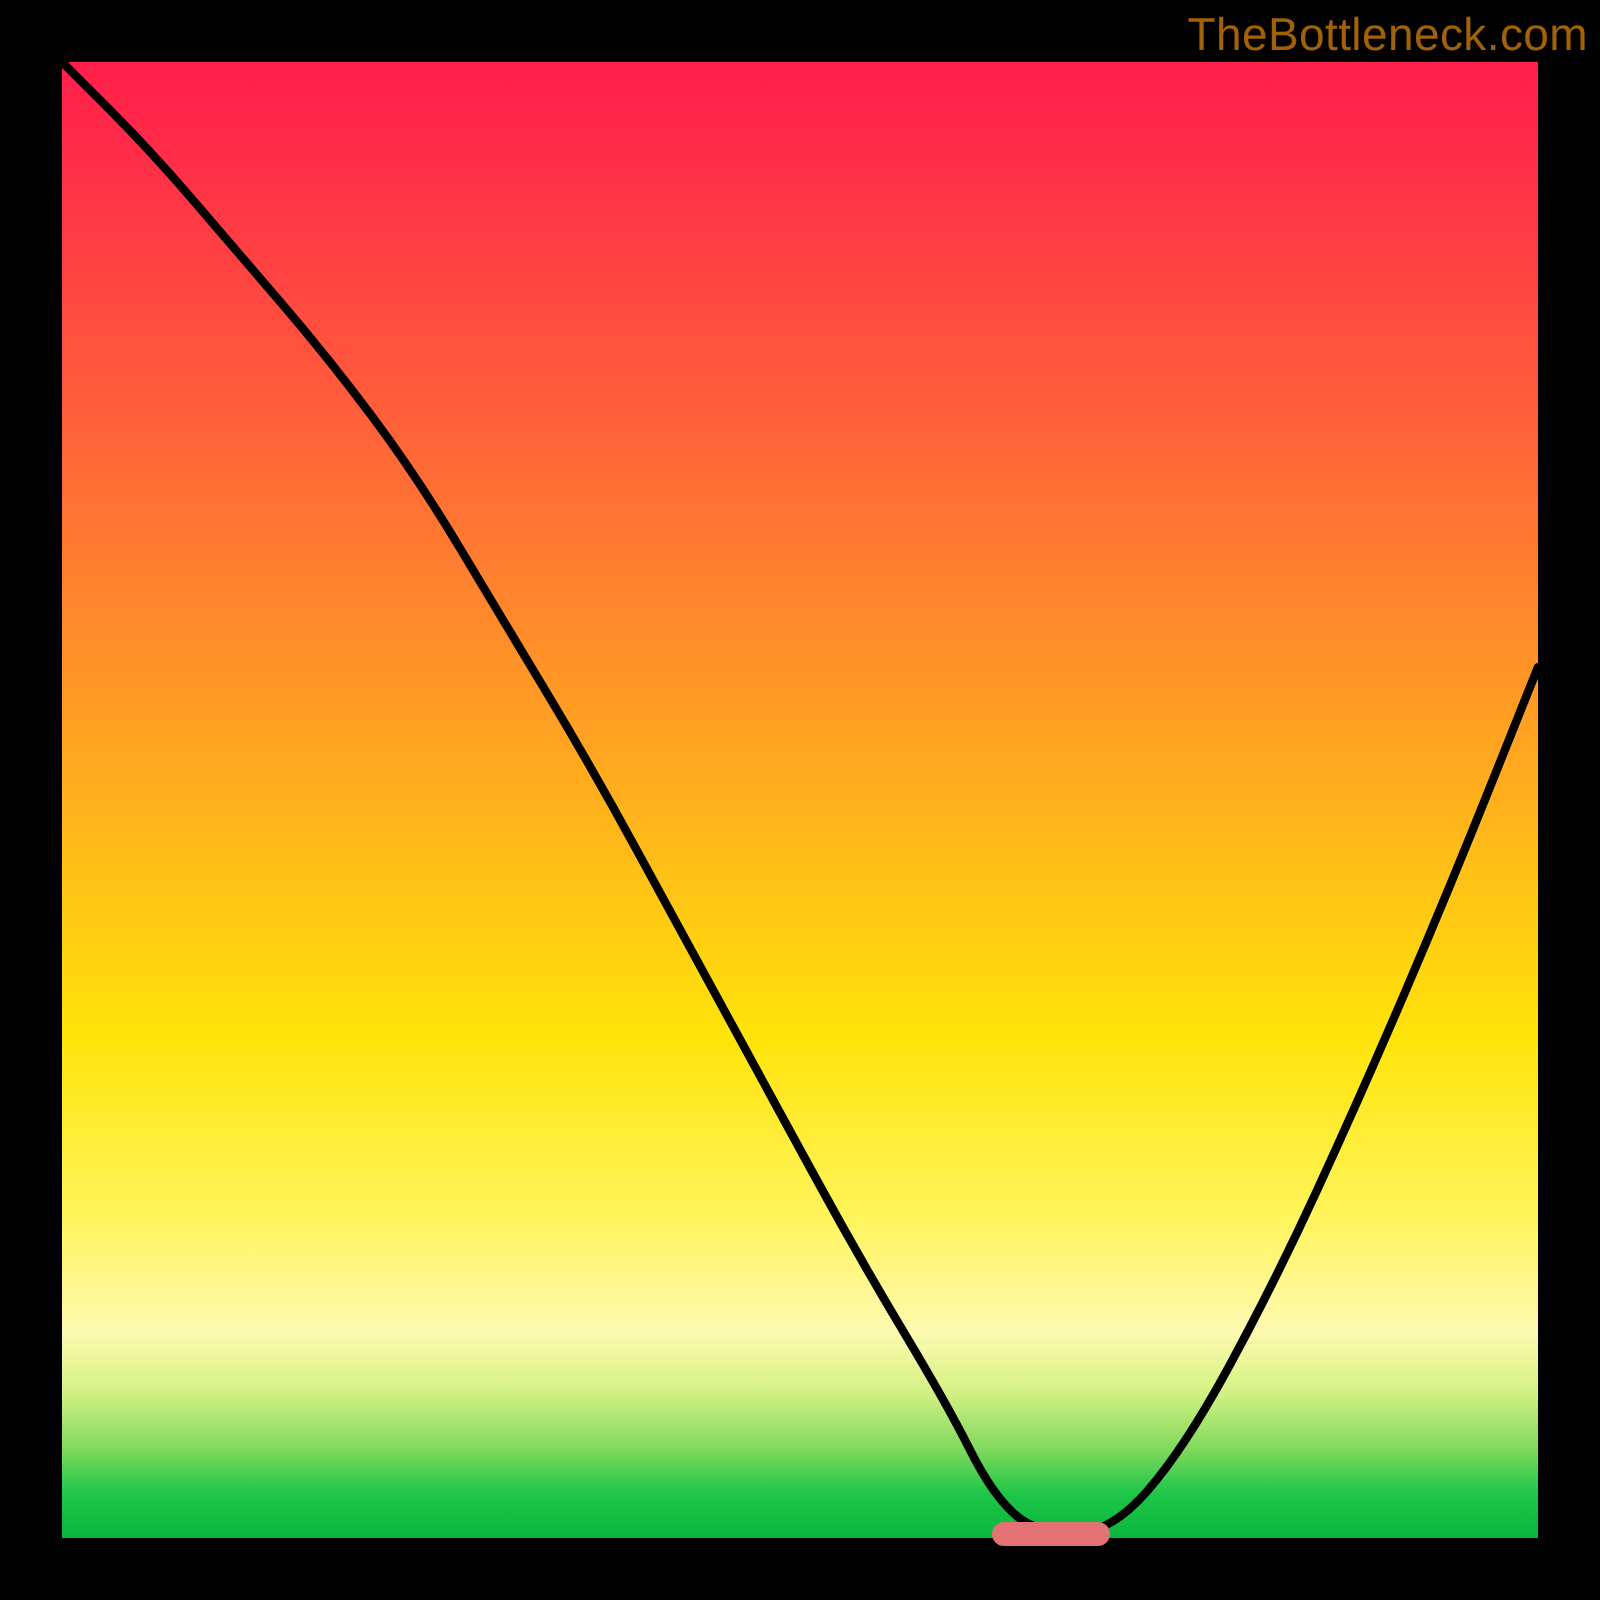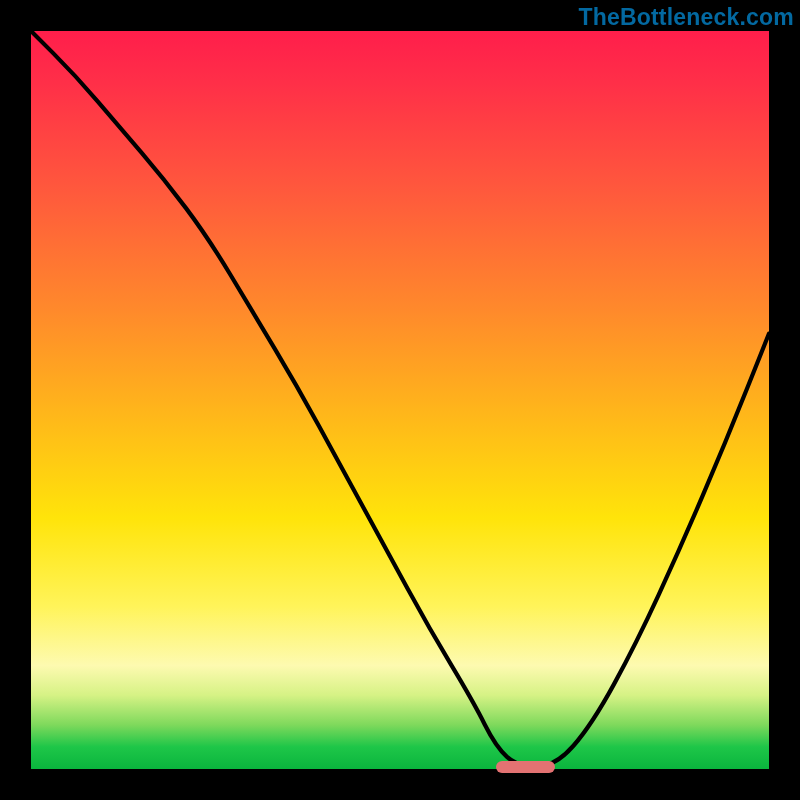--- a/index.html
+++ b/index.html
@@ -40,23 +40,23 @@
         #7fd95c 94%,
         #1ec648 97%,
         #0ab53d 100%
       );
     }
     .attribution {
       position: absolute;
       right: 6px;
       top: 4px;
       font-size: 23px;
-      font-weight: 700;
+      font-weight: 400;
       letter-spacing: 0.2px;
-      color: #0369a1;
+      color: #a16207;
       text-align: right;
     }
     .curve-svg {
       position: absolute;
       top: 0;
       left: 0;
       width: 738px;
       height: 738px;
       overflow: visible;
     }

